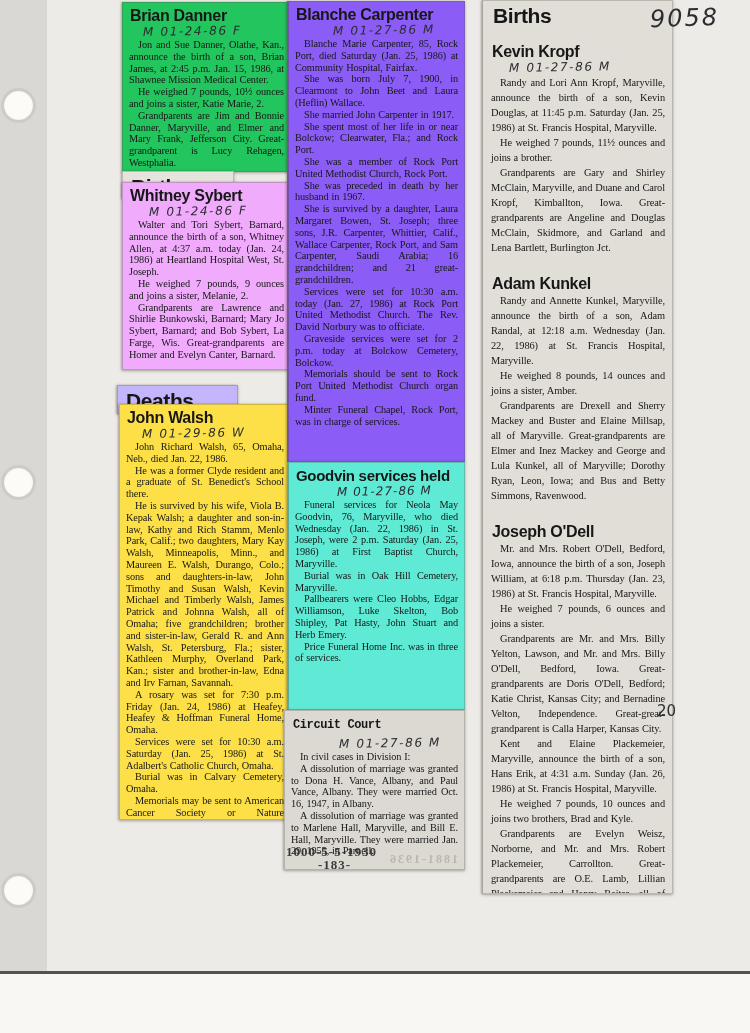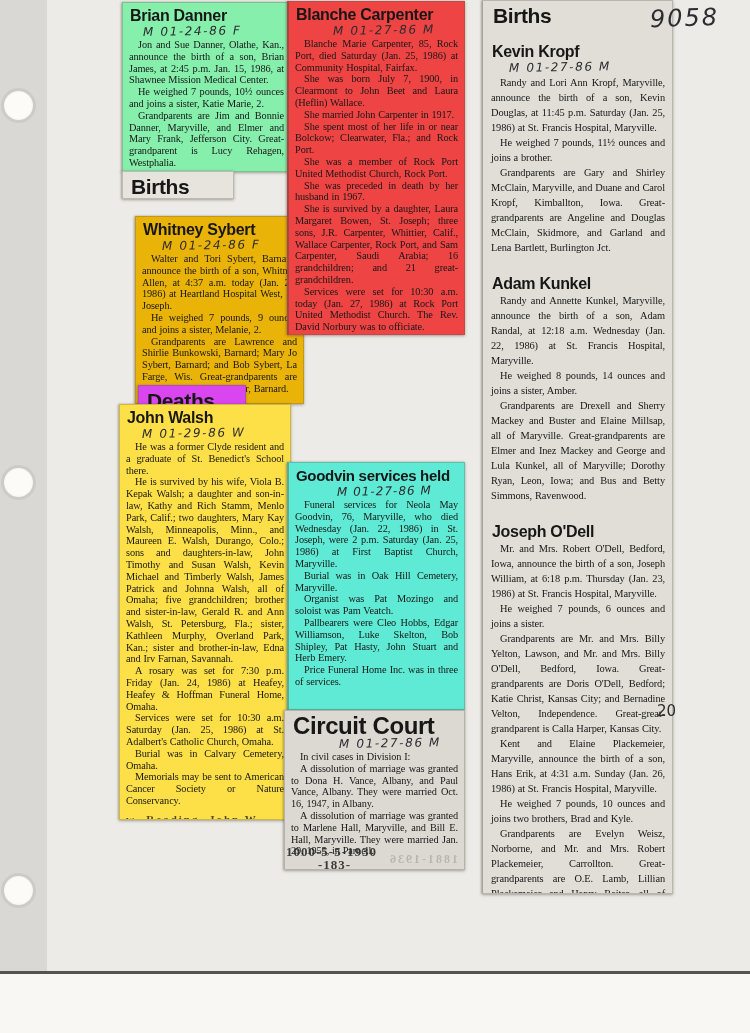--- a/index.html
+++ b/index.html
@@ -20,38 +20,38 @@
   .clip p{margin:0;text-align:justify;text-indent:9px;
           font:10.3px/11.8px "Liberation Serif",serif;letter-spacing:-.1px;word-spacing:.4px;}
   .headline{font-family:"Liberation Sans",sans-serif;font-weight:700;font-size:16px;
             line-height:18px;letter-spacing:-.3px;margin:1px 0 0 1px;}
   .section-head{font-family:"Liberation Sans",sans-serif;font-weight:700;font-size:21px;
             line-height:23px;letter-spacing:-.4px;margin:0 0 0 2px;}
   .hw{font-family:"DejaVu Sans",sans-serif;font-style:italic;font-size:12px;line-height:14px;
       color:#2c2c31;letter-spacing:1.6px;white-space:nowrap;transform:rotate(-1deg);
       transform-origin:left;}
 
-  #clip-danner{left:122px;top:2px;width:169px;height:170px;background:#86efac;}
+  #clip-danner{left:122px;top:2px;width:169px;height:170px;background:#22c55e;}
   #clip-danner .hw{margin-left:14px;}
   #clip-births1{left:122px;top:171px;width:112px;height:28px;background:#e7e4dd;}
-  #clip-sybert{left:122px;top:216px;width:169px;height:188px;background:#eab308;margin-left:13px;}
+  #clip-sybert{left:122px;top:182px;width:169px;height:188px;background:#f0abfc;}
   #clip-sybert .hw{margin-left:20px;}
-  #clip-deaths{left:117px;top:385px;width:108px;height:29px;background:#d946ef;margin-left:21px;}
+  #clip-deaths{left:117px;top:385px;width:121px;height:29px;background:#c4b5fd;}
   #clip-walsh{left:119px;top:404px;width:172px;height:416px;background:#fde047;}
   #clip-walsh .hw{margin-left:16px;}
 
-  #clip-carpenter{left:287px;top:1px;width:178px;height:334px;background:#ef4444;
+  #clip-carpenter{left:287px;top:1px;width:178px;height:461px;background:#8b5cf6;
                   border-left:2px solid rgba(80,75,68,.45);}
   #clip-carpenter .hw{margin-left:38px;}
   #clip-goodvin{left:287px;top:462px;width:178px;height:248px;background:#5eead4;
                 border-left:2px solid rgba(80,75,68,.4);}
   #clip-goodvin .headline{font-size:15px;}
   #clip-goodvin .hw{margin-left:42px;letter-spacing:1px;}
   #clip-court{left:284px;top:710px;width:181px;height:160px;background:#dcd9d2;}
-  #clip-court .section-head{font-size:24px;}
+  #clip-court .section-head{font-size:12px;font-family:Liberation Mono, monospace;}
   #clip-court .hw{margin-left:48px;}
 
   #clip-col3{left:482px;top:0px;width:191px;height:894px;background:#e1ded7;
              border-left:1px solid rgba(95,90,82,.45);padding-left:8px;padding-right:7px;}
   #clip-col3 p{font-size:10.4px;line-height:15px;}
   #clip-col3 .headline{margin-top:20px;}
   #clip-col3 .headline.first{margin-top:16px;}
   #clip-col3 .hw{margin-left:18px;}
 
   .cutline{height:9px;overflow:hidden;margin-top:8px;opacity:.75;}
@@ -101,20 +101,21 @@
     <p>Grandparents are Lawrence and Shirlie Bunkowski, Barnard; Mary Jo Sybert, Barnard; and Bob Sybert, La Farge, Wis. Great-grandparents are Homer and Evelyn Canter, Barnard.</p>
   </div>
 
   <div class="clip" id="clip-deaths">
     <div class="section-head">Deaths</div>
   </div>
 
   <div class="clip" id="clip-walsh">
     <div class="headline">John Walsh</div>
     <div class="hw">M 01-29-86 W</div>
+    <p>John Richard Walsh, 65, Omaha, Neb., died Jan. 22, 1986.</p>
     <p>He was a former Clyde resident and a graduate of St. Benedict's School there.</p>
     <p>He is survived by his wife, Viola B. Kepak Walsh; a daughter and son-in-law, Kathy and Rich Stamm, Menlo Park, Calif.; two daughters, Mary Kay Walsh, Minneapolis, Minn., and Maureen E. Walsh, Durango, Colo.; sons and daughters-in-law, John Timothy and Susan Walsh, Kevin Michael and Timberly Walsh, James Patrick and Johnna Walsh, all of Omaha; five grandchildren; brother and sister-in-law, Gerald R. and Ann Walsh, St. Petersburg, Fla.; sister, Kathleen Murphy, Overland Park, Kan.; sister and brother-in-law, Edna and Irv Farnan, Savannah.</p>
     <p>A rosary was set for 7:30 p.m. Friday (Jan. 24, 1986) at Heafey, Heafey &amp; Hoffman Funeral Home, Omaha.</p>
     <p>Services were set for 10:30 a.m. Saturday (Jan. 25, 1986) at St. Adalbert's Catholic Church, Omaha.</p>
     <p>Burial was in Calvary Cemetery, Omaha.</p>
     <p>Memorials may be sent to American Cancer Society or Nature Conservancy.</p>
     <div class="cutline">
       <span>w- Reading, John W-</span>
     </div>
   </div>
@@ -133,21 +134,20 @@
     <p>Graveside services were set for 2 p.m. today at Bolckow Cemetery, Bolckow.</p>
     <p>Memorials should be sent to Rock Port United Methodist Church organ fund.</p>
     <p>Minter Funeral Chapel, Rock Port, was in charge of services.</p>
   </div>
 
   <div class="clip" id="clip-goodvin">
     <div class="headline">Goodvin services held</div>
     <div class="hw">M 01-27-86 M</div>
     <p>Funeral services for Neola May Goodvin, 76, Maryville, who died Wednesday (Jan. 22, 1986) in St. Joseph, were 2 p.m. Saturday (Jan. 25, 1986) at First Baptist Church, Maryville.</p>
     <p>Burial was in Oak Hill Cemetery, Maryville.</p>
-    <p>Organist was Pat Mozingo and soloist was Pam Veatch.</p>
     <p>Pallbearers were Cleo Hobbs, Edgar Williamson, Luke Skelton, Bob Shipley, Pat Hasty, John Stuart and Herb Emery.</p>
     <p>Price Funeral Home Inc. was in three of services.</p>
   </div>
 
   <div class="clip" id="clip-court">
     <div class="section-head">Circuit Court</div>
     <div class="hw">M 01-27-86 M</div>
     <p>In civil cases in Division I:</p>
     <p>A dissolution of marriage was granted to Dona H. Vance, Albany, and Paul Vance, Albany. They were married Oct. 16, 1947, in Albany.</p>
     <p>A dissolution of marriage was granted to Marlene Hall, Maryville, and Bill E. Hall, Maryville. They were married Jan. 29, 1955, in Parnell.</p>

